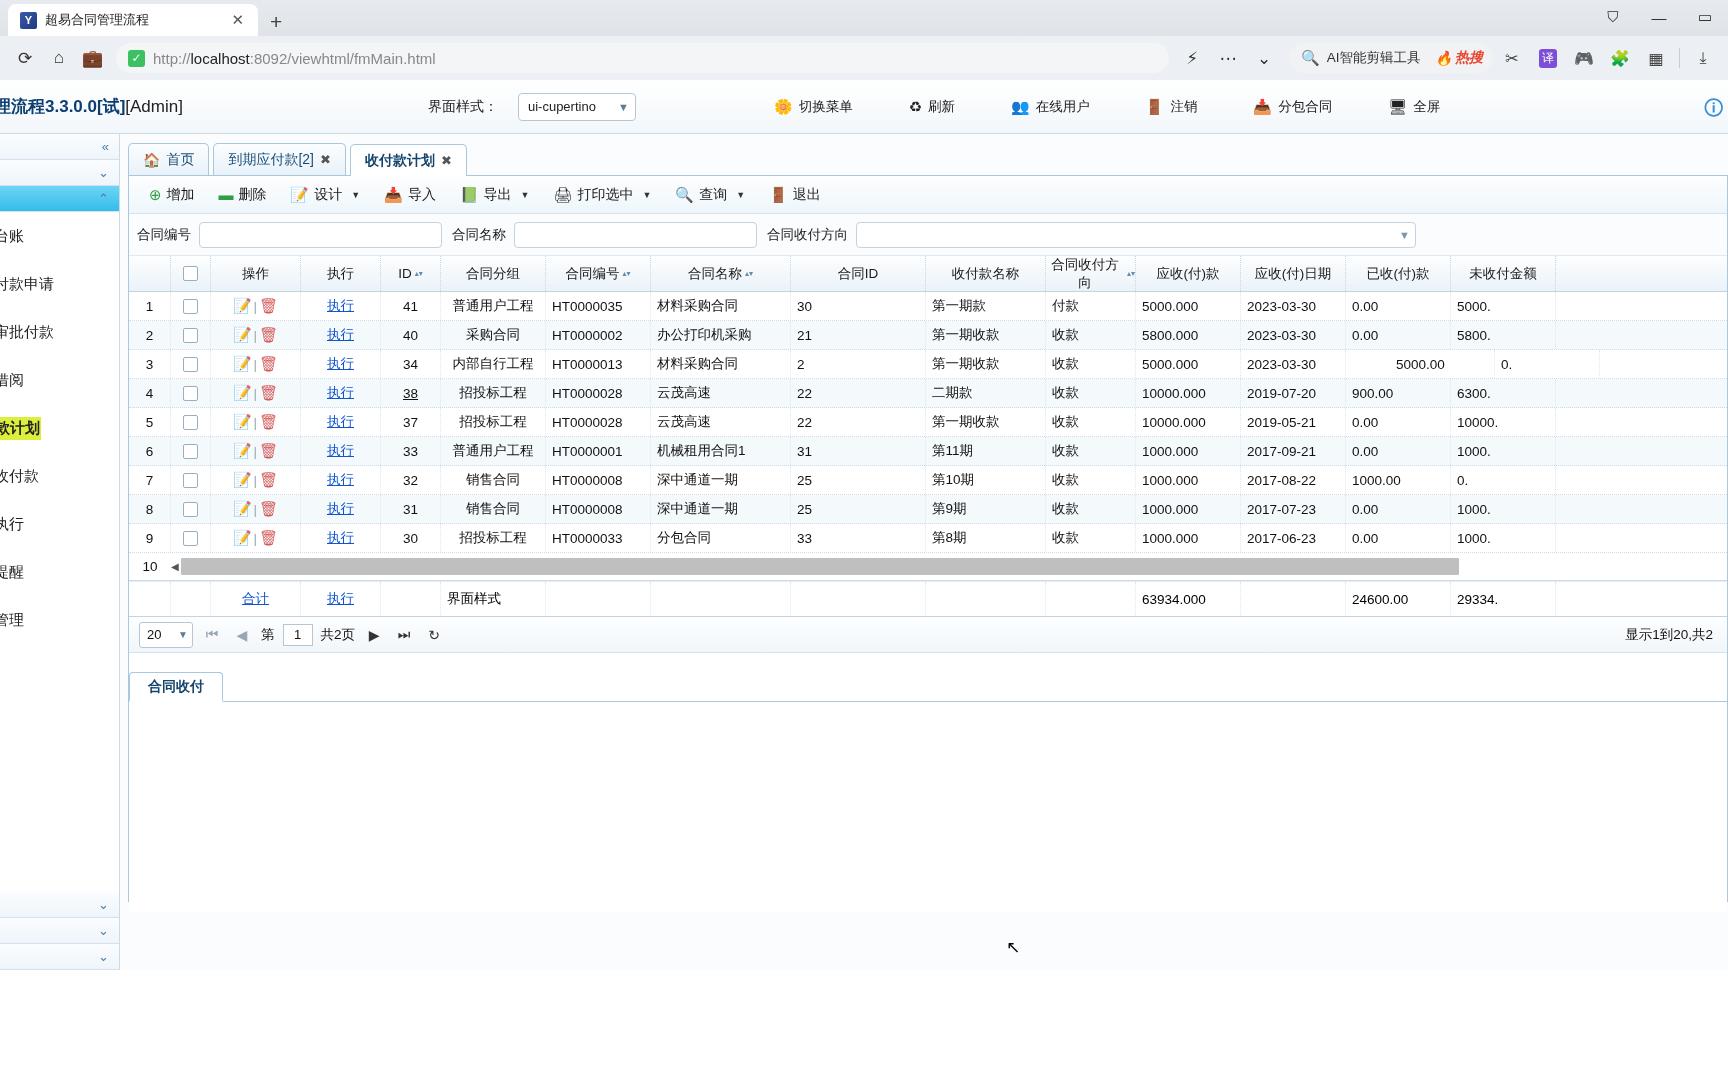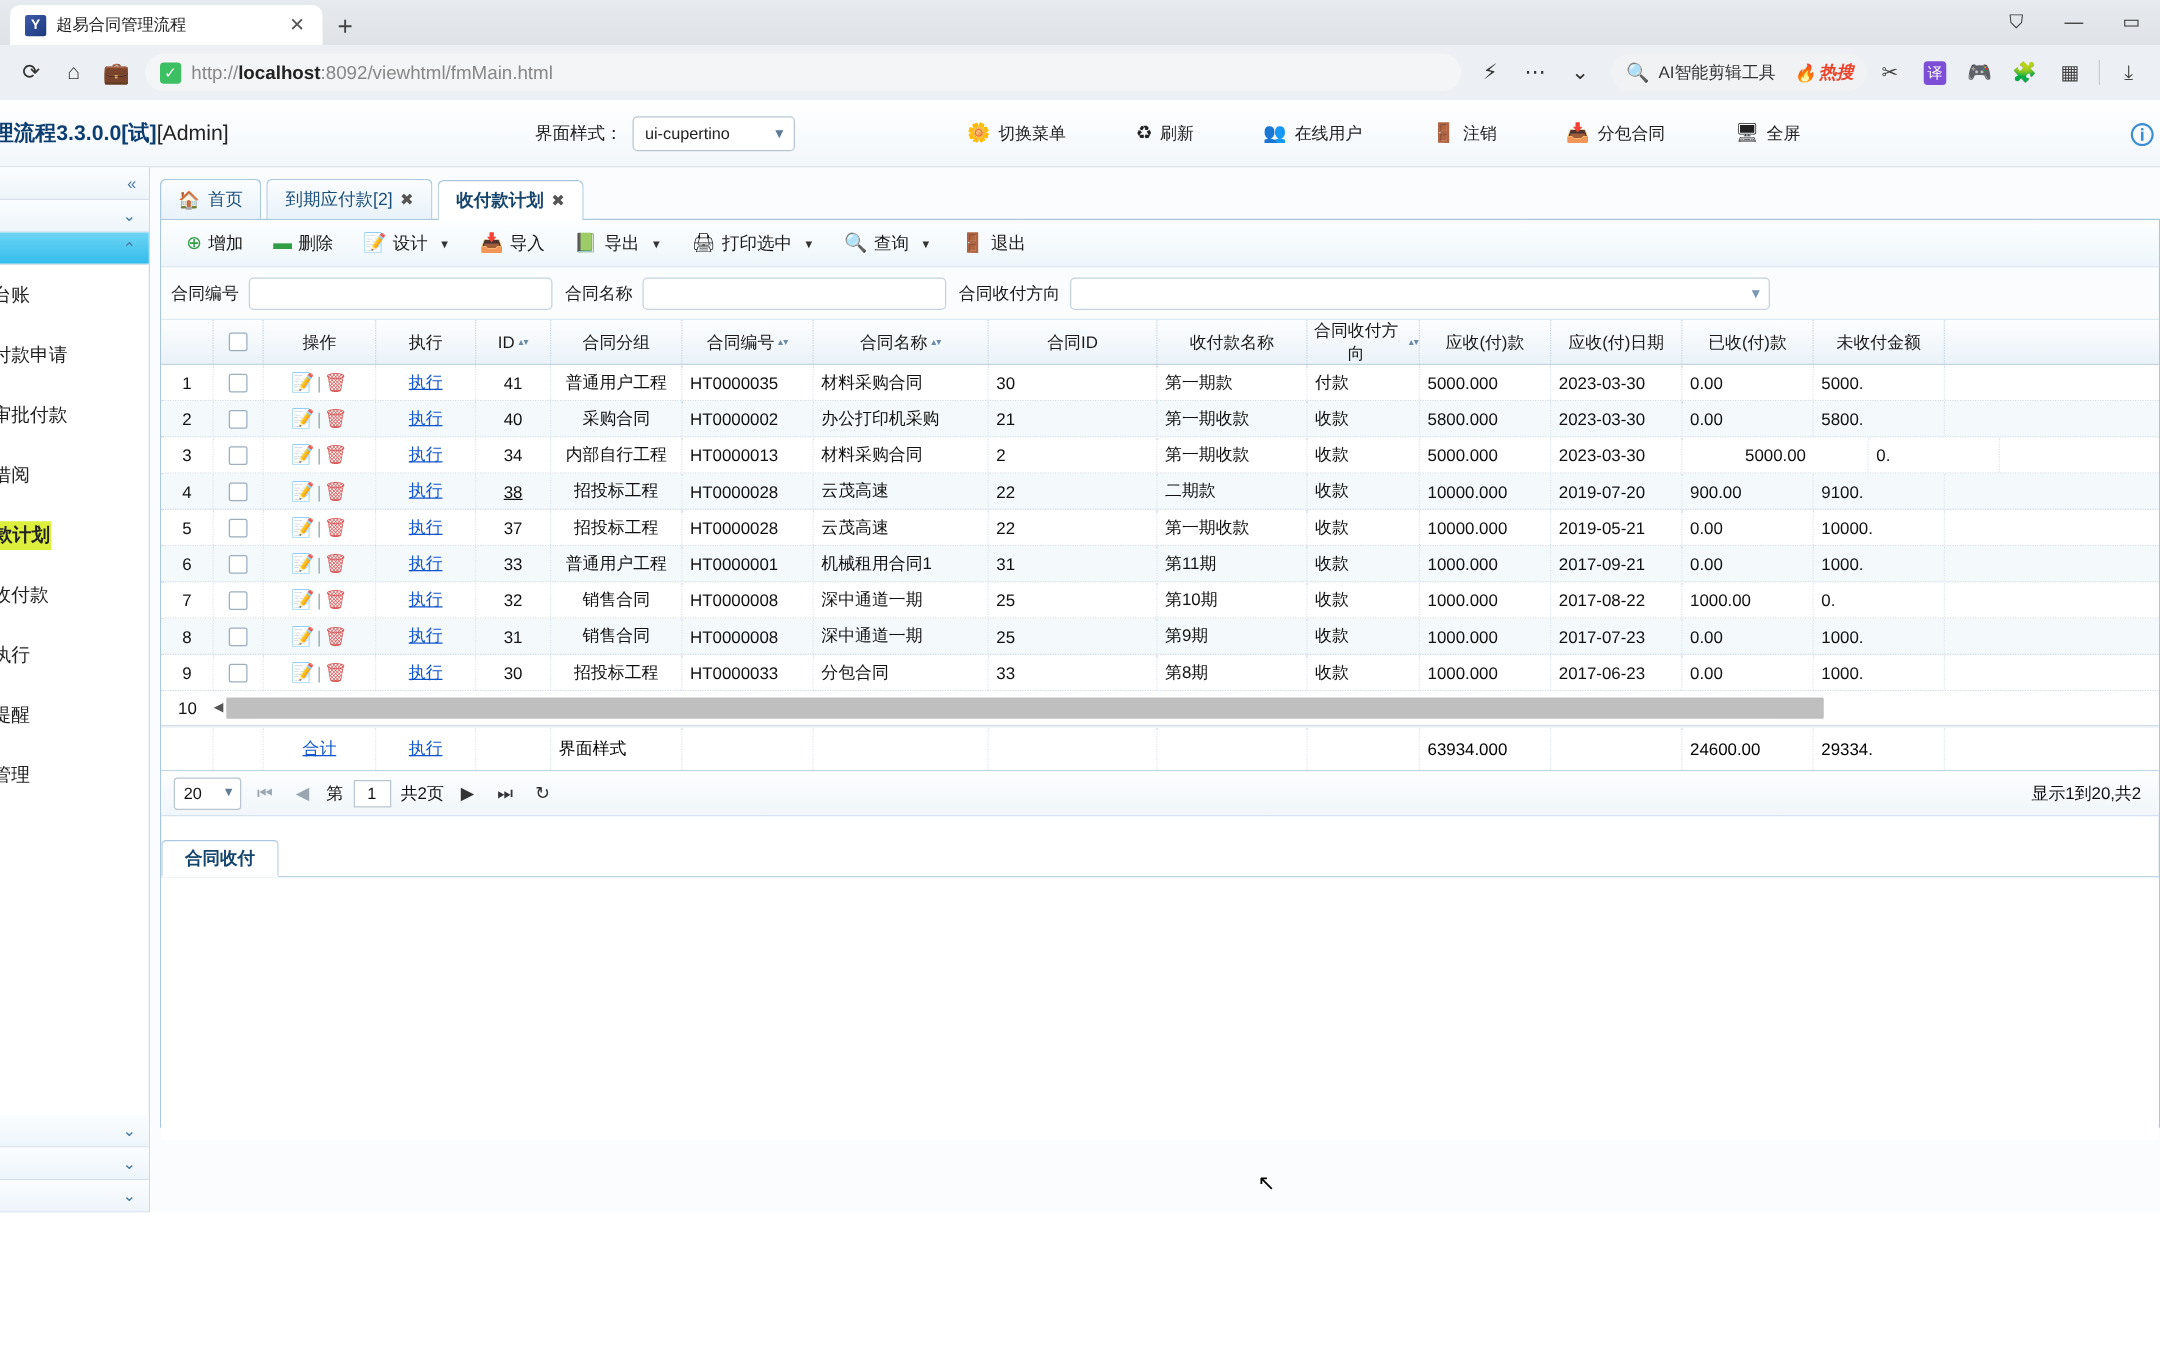--- a/index.html
+++ b/index.html
@@ -56,21 +56,21 @@
     flex: 1; height: 30px; background: #f4f5f7; border-radius: 15px;
     display: flex; align-items: center; gap: 8px; padding: 0 12px; margin: 0 6px;
     min-width: 0;
   }
   .urlbar .shield {
     width: 17px; height: 17px; border-radius: 3px; background: #3dbf63;
     color: #fff; font-size: 12px; display: flex; align-items: center; justify-content: center;
     flex: none;
   }
   .urltext { font-size: 15px; color: #888; white-space: nowrap; overflow: hidden; }
-  .urltext b { color: #222; font-weight: 700; }
+  .urltext b { color: #222; font-weight: 400; }
   .navright { display: flex; align-items: center; gap: 2px; flex: none; }
   .searchbox {
     height: 30px; background: #f1f2f4; border-radius: 15px;
     display: flex; align-items: center; gap: 7px; padding: 0 10px 0 12px; margin-left: 6px;
   }
   .searchbox .sq { font-size: 15px; color: #555; }
   .searchbox .stxt { font-size: 13.5px; color: #333; white-space: nowrap; }
   .hotbadge {
     display: flex; align-items: center; gap: 2px; margin-left: 8px;
     color: #e8452c; font-weight: bold; font-style: italic; font-size: 14px; white-space: nowrap;
@@ -101,23 +101,23 @@
     display: flex; align-items: center; position: relative;
   }
   .apptitle {
     font-size: 17px; color: #0d3e72; font-weight: bold; padding-left: 0px; margin-left: -6px;
     white-space: nowrap;
   }
   .apptitle .adm { font-weight: normal; color: #222; }
   .styleblk { display: flex; align-items: center; gap: 8px; margin-left: 245px; }
   .styleblk .lbl { font-size: 14px; color: #222; }
   .selbox {
-    width: 130px; height: 28px; border: 1px solid #b9c6d2; border-radius: 4px; background: #fff;
+    width: 118px; height: 28px; border: 1px solid #b9c6d2; border-radius: 4px; background: #fff;
     display: flex; align-items: center; justify-content: space-between; padding: 0 6px 0 9px;
-    font-size: 13px; color: #222;
+    font-size: 13px; color: #222; margin-left: 12px;
   }
   .selbox .cv { color: #5e7c96; font-size: 11px; }
   .headmenu { display: flex; align-items: center; gap: 0; margin-left: 110px; }
   .hmi { display: flex; align-items: center; gap: 6px; padding: 0 28px; font-size: 13.5px; color: #222; white-space: nowrap; }
   .hmi .gi { font-size: 15px; line-height: 1; }
   .helpbtn { position: absolute; right: 4px; top: 14px; font-size: 20px; color: #3a8fd4; }
 
   .body-row { display: flex; height: 836px; }
 
   
@@ -568,21 +568,21 @@
                 <div class="gc c" style="width: 60px; text-decoration: underline;">38</div>
                 <div class="gc c" style="width: 105px;">招投标工程</div>
                 <div class="gc l" style="width: 105px;">HT0000028</div>
                 <div class="gc l" style="width: 140px;">云茂高速</div>
                 <div class="gc l" style="width: 135px;">22</div>
                 <div class="gc l" style="width: 120px;">二期款</div>
                 <div class="gc l" style="width: 90px;">收款</div>
                 <div class="gc l" style="width: 105px;">10000.000</div>
                 <div class="gc l" style="width: 105px;">2019-07-20</div>
                 <div class="gc l" style="width: 105px;">900.00</div>
-                <div class="gc l" style="width: 105px;">9100.</div>
+                <div class="gc l" style="width: 105px;">6300.</div>
               </div>
               <div class="grow">
                 <div class="gc c" style="width: 42px;">5</div>
                 <div class="gc c" style="width: 40px;">
                   <span class="chk"></span>
                 </div>
                 <div class="gc c" style="width: 90px;">
                   <span class="ic-edit">📝</span>
                   <span class="pipe">|</span>
                   <span class="ic-del">🗑</span>

